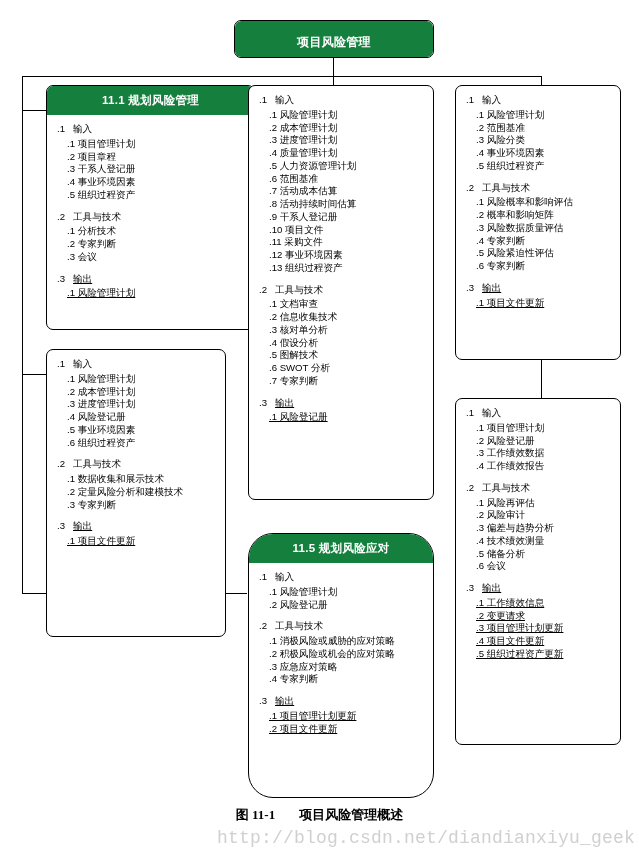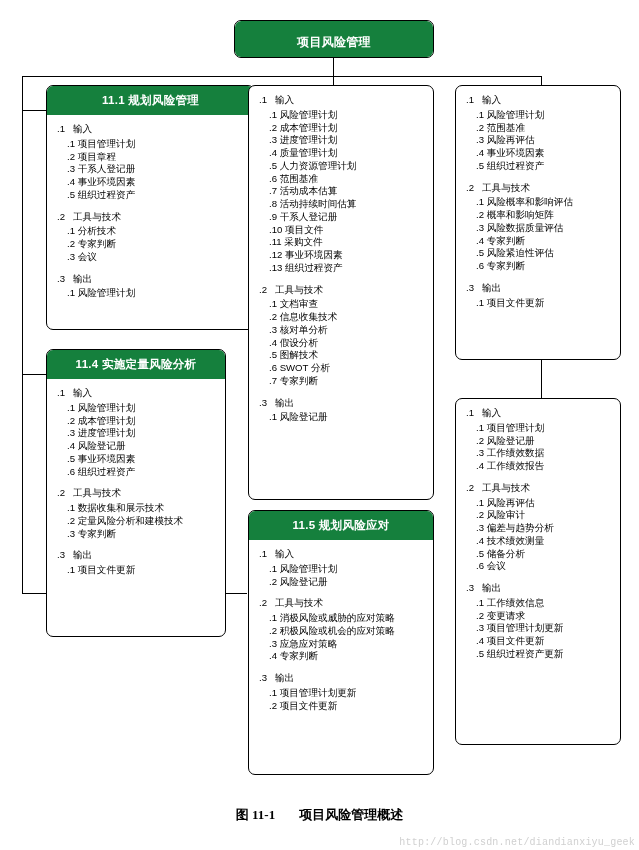--- a/index.html
+++ b/index.html
@@ -48,20 +48,21 @@
   .box-body {
     padding: 8px 6px 8px 8px;
     font-size: 9.6px;
     line-height: 1.33;
   }
   .sec {
     margin-bottom: 9px;
   }
   .sec:last-child {
     margin-bottom: 0;
+    text-decoration: underline;
   }
   .sec-head {
     margin-left: 2px;
     margin-bottom: 2px;
     white-space: nowrap;
   }
   .sec-head .num {
     display: inline-block;
     min-width: 16px;
   }
@@ -80,21 +81,21 @@
     font-size: 13px;
     font-weight: bold;
     font-family: "Liberation Serif", serif;
   }
   .caption .cap-num { margin-right: 24px; }
 
   .watermark {
     position: absolute;
     right: 4px;
     bottom: 2px;
-    font-size: 10px;
+    font-size: 18px;
     color: #d0d0d0;
     font-family: "Liberation Mono", monospace;
     letter-spacing: 0.2px;
   }
 </style>
 </head>
 <body>
 
 <div class="line" style="left:333px; top:57px; width:1px; height:19px;"></div>
 <div class="line" style="left:22px; top:76px; width:520px; height:1px;"></div>
@@ -183,21 +184,21 @@
 </div>
 
 <div class="box" style="left:455px; top:85px; width:166px; height:275px;">
   <div class="box-body">
     <div class="sec">
       <div class="sec-head">
         <span class="num">.1</span><span>输入</span>
       </div>
       <div class="item">.1 风险管理计划</div>
       <div class="item">.2 范围基准</div>
-      <div class="item">.3 风险再评估</div>
+      <div class="item">.3 风险分类</div>
       <div class="item">.4 事业环境因素</div>
       <div class="item">.5 组织过程资产</div>
     </div>
     <div class="sec">
       <div class="sec-head">
         <span class="num">.2</span><span>工具与技术</span>
       </div>
       <div class="item">.1 风险概率和影响评估</div>
       <div class="item">.2 概率和影响矩阵</div>
       <div class="item">.3 风险数据质量评估</div>
@@ -208,21 +209,20 @@
     <div class="sec">
       <div class="sec-head">
         <span class="num">.3</span><span>输出</span>
       </div>
       <div class="item">.1 项目文件更新</div>
     </div>
   </div>
 </div>
 
 <div class="box" style="left:46px; top:349px; width:180px; height:288px;">
-  <div class="box-title">11.4 实施定量风险分析</div>
   <div class="box-body">
     <div class="sec">
       <div class="sec-head">
         <span class="num">.1</span><span>输入</span>
       </div>
       <div class="item">.1 风险管理计划</div>
       <div class="item">.2 成本管理计划</div>
       <div class="item">.3 进度管理计划</div>
       <div class="item">.4 风险登记册</div>
       <div class="item">.5 事业环境因素</div>
@@ -238,21 +238,21 @@
     </div>
     <div class="sec">
       <div class="sec-head">
         <span class="num">.3</span><span>输出</span>
       </div>
       <div class="item">.1 项目文件更新</div>
     </div>
   </div>
 </div>
 
-<div class="box" style="left:248px; top:510px; width:186px; height:265px;">
+<div class="box" style="left:248px; top:533px; width:186px; height:265px;border-radius:25px;">
   <div class="box-title">11.5 规划风险应对</div>
   <div class="box-body">
     <div class="sec">
       <div class="sec-head">
         <span class="num">.1</span><span>输入</span>
       </div>
       <div class="item">.1 风险管理计划</div>
       <div class="item">.2 风险登记册</div>
     </div>
     <div class="sec">

